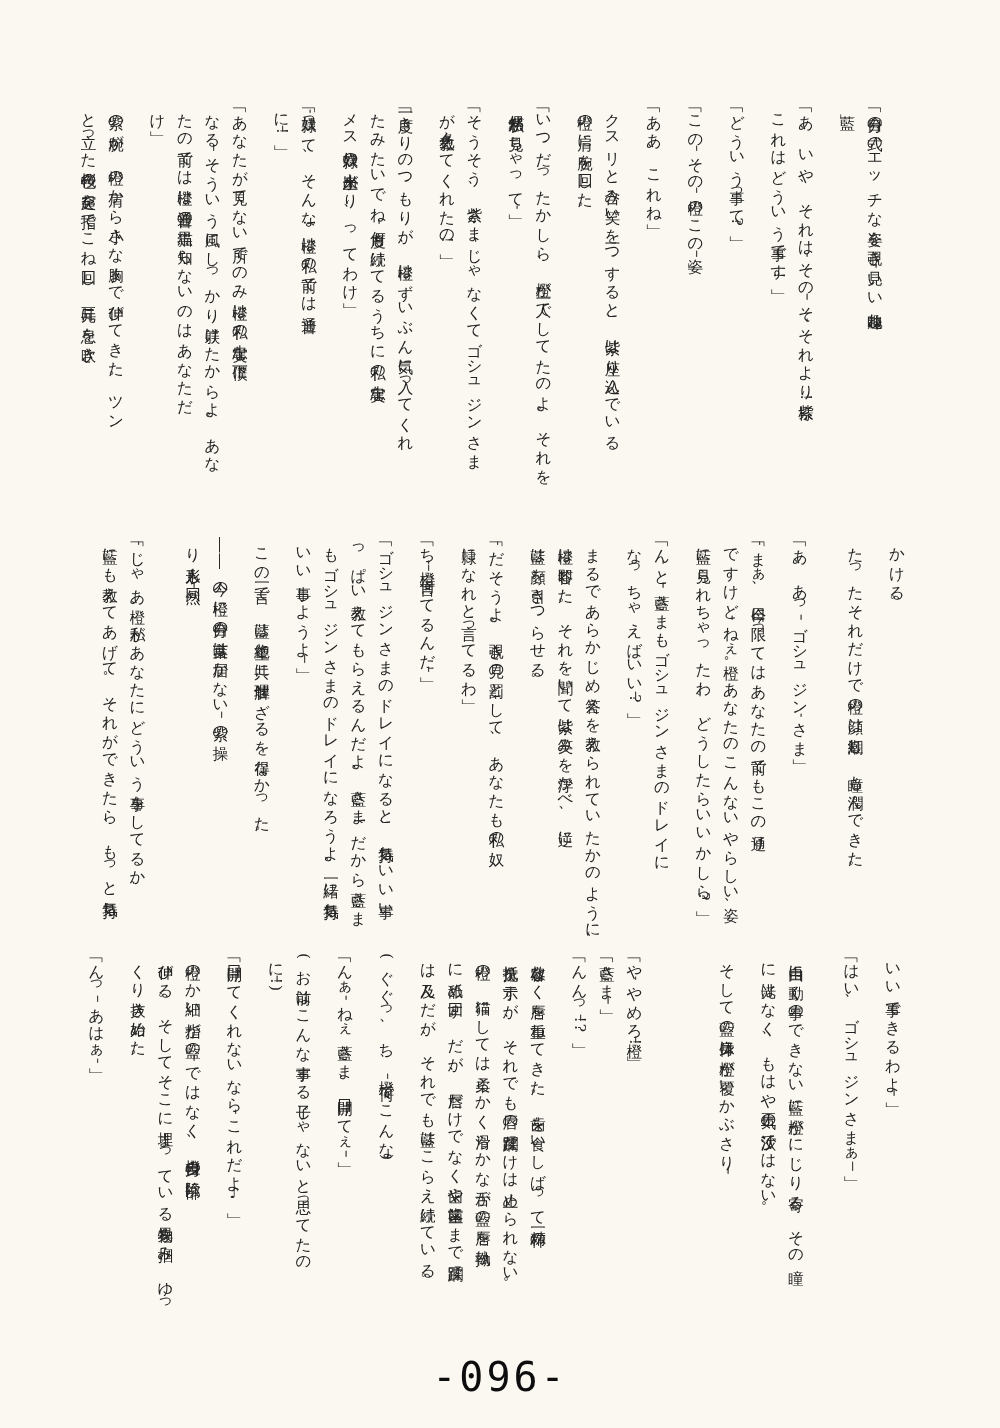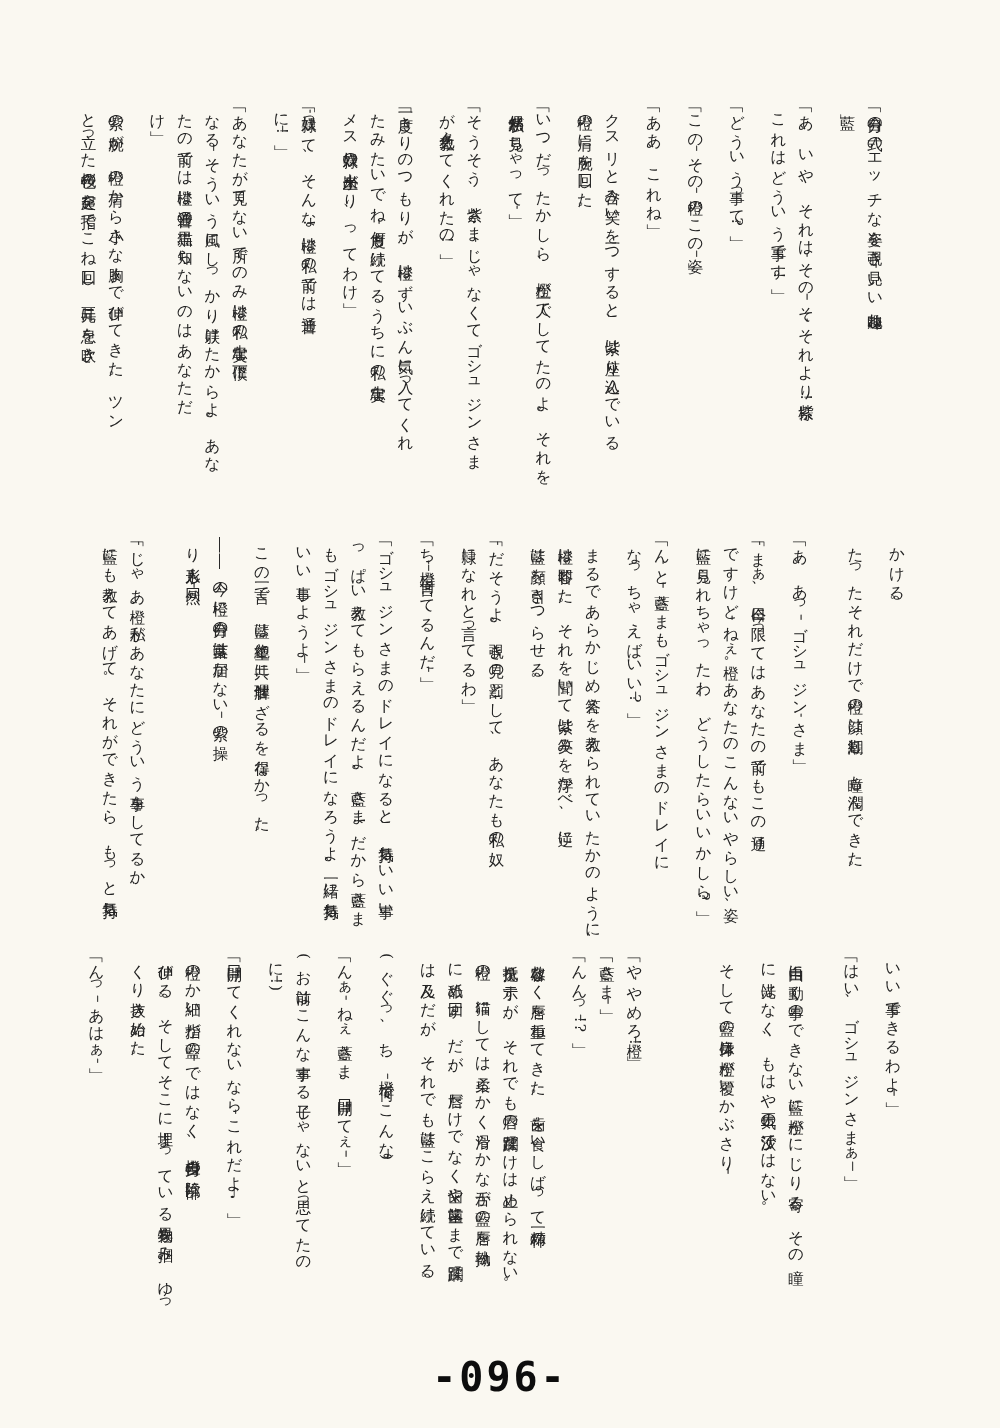--- a/index.html
+++ b/index.html
@@ -34,21 +34,21 @@
     font-size: 8px;
     letter-spacing: 1px;
   }
   .page-number {
     position: absolute;
     top: 1354px;
     left: 0;
     width: 1000px;
     text-align: center;
     font-family: "DejaVu Sans Mono", "Liberation Mono", monospace;
-    font-weight: bold;
+    font-weight: normal;
     font-size: 40px;
     letter-spacing: 3px;
     color: #0d0d0d;
   }
 </style>
 </head>
 <body style="background: rgb(250, 248, 241);">
 
 <div class="band band-top" style="color: rgb(35, 35, 35);">
     <div class="tcol">「自分の式のエッチな姿を覗き見<span class="dots">・・・・</span>いい趣味ね、</div>

